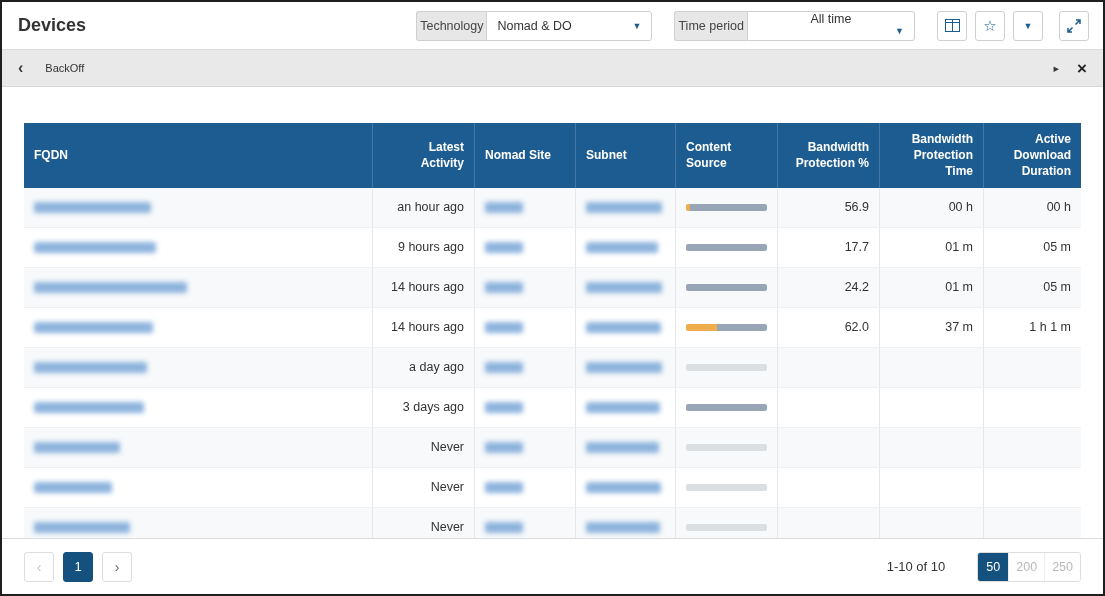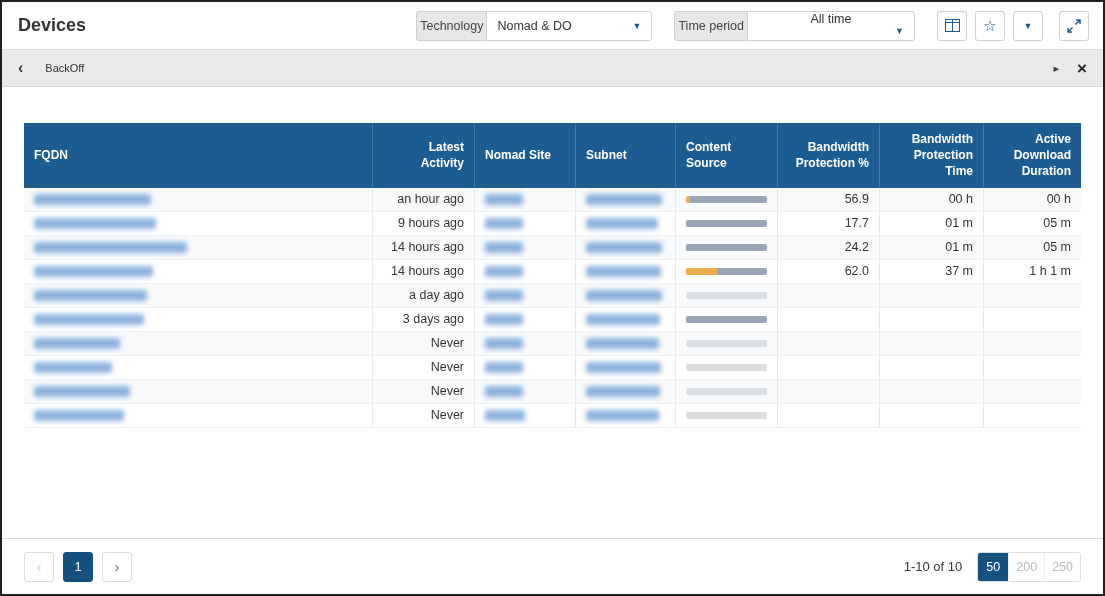--- a/index.html
+++ b/index.html
@@ -49,21 +49,21 @@
   .search-ico { color:#1d5c8f; display:flex; align-items:center; cursor:pointer; }
   
   .tbl { margin-top:18px; width:1057px; }
   .thead, .trow { display:grid;
     grid-template-columns:349px 102px 101px 100px 102px 102px 104px 97px; }
   .thead { background:#1d5c90; color:#fff; min-height:62px; }
   .th { font-size:12px; font-weight:bold; line-height:1.35; padding:8px 10px;
     display:flex; align-items:center; border-right:1px solid rgba(255,255,255,0.18); }
   .th:last-child { border-right:none; }
   .th.h-right { justify-content:flex-end; text-align:right; }
-  .trow { height:24px; border-bottom:1px solid #eef0f2; background:#fff; }
+  .trow { height:40px; border-bottom:1px solid #eef0f2; background:#fff; }
   .trow:nth-child(odd) { background:#f7f9fa; }
   .td { font-size:12.5px; color:#333; display:flex; align-items:center;
     padding:0 10px; border-right:1px solid #e5e8ea; overflow:hidden; white-space:nowrap; }
   .td:last-child { border-right:none; }
   .td.right { justify-content:flex-end; }
   .redact { display:inline-block; height:11px; border-radius:2px;
     background:#7aa7d8; filter:blur(2.5px); opacity:0.85; }
   .bar { width:86px; height:7px; border-radius:2px; overflow:hidden; display:flex; }
   .seg { display:block; height:100%; }
   .seg-orange { background:#f0ad4e; }
@@ -72,21 +72,21 @@
   
   .footer { flex:0 0 56px; border-top:1px solid #dcdcdc; display:flex; align-items:center;
     padding:0 22px; background:#fff; }
   .pg-left { display:flex; align-items:center; gap:9px; }
   .pg-btn { width:30px; height:30px; border:1px solid #ddd; border-radius:3px; background:#fff;
     display:flex; align-items:center; justify-content:center; font-size:14px; cursor:pointer; }
   .pg-btn.disabled { color:#c4c4c4; }
   .pg-btn.next { color:#666; }
   .pg-btn.active { background:#15517f; border-color:#15517f; color:#fff; font-size:13px; }
   .pg-right { margin-left:auto; display:flex; align-items:center; }
-  .range-text { font-size:13px; color:#333; margin-right:15px; }
+  .range-text { font-size:13px; color:#333; margin-right:32px; }
   .sizes { display:flex; border:1px solid #ddd; border-radius:3px; overflow:hidden; }
   .size-btn { min-width:30px; height:28px; padding:12px 7px; display:flex; align-items:center;
     justify-content:center; font-size:12.5px; color:#b9b9b9; background:#fff;
     border-left:1px solid #eee; cursor:pointer; }
   .size-btn:first-child { border-left:none; }
   .size-btn.active { background:#15517f; color:#fff; }
 </style>
 </head>
 <body>
 

